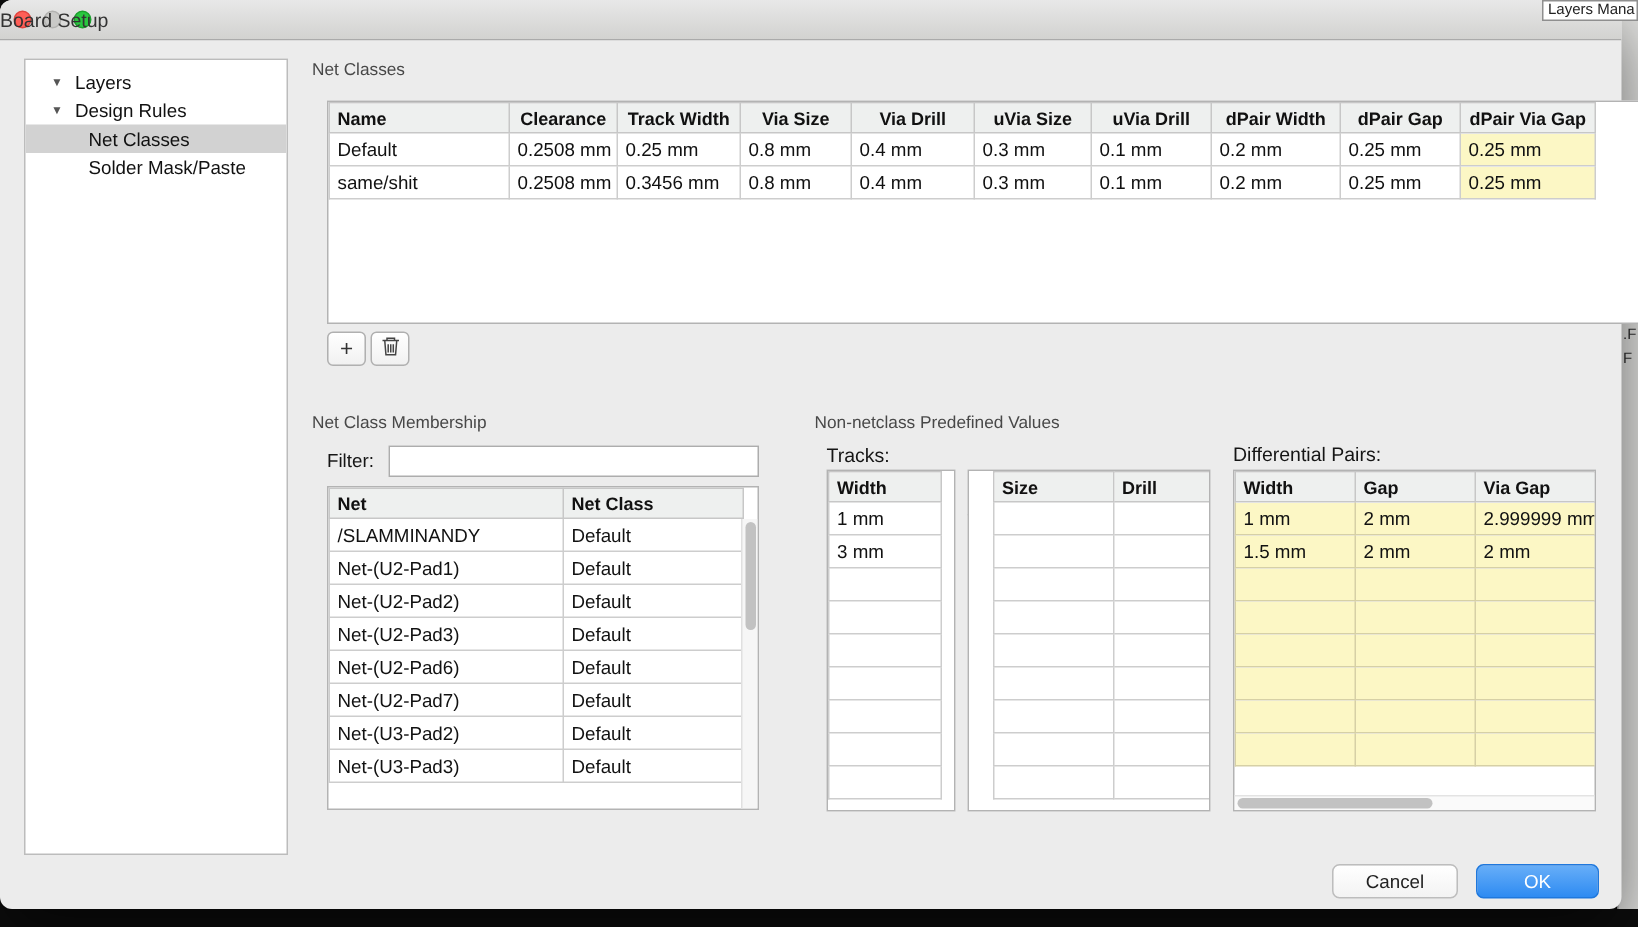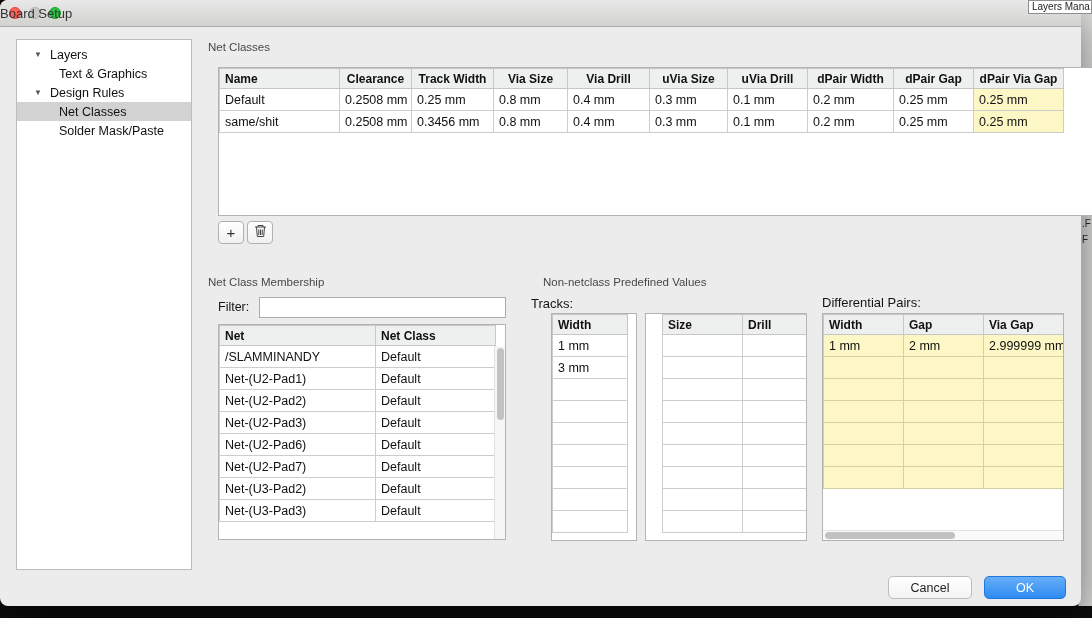--- a/index.html
+++ b/index.html
@@ -61,21 +61,21 @@
   .tree-item .tri { font-size:8px; color:#555; margin-left:17px; margin-right:7px; width:9px; }
   .tree-item.level1 { padding-left:42px; }
   .tree-item.selected { background:#d2d2d2; }
 
   
   .section-label { position:absolute; font-size:11.5px; color:#484848; }
   #lblNetClasses { left:208px; top:41px; }
   #lblMembership { left:208px; top:276px; }
   #lblPredef     { left:543px; top:276px; }
   .sub-label { position:absolute; font-size:13px; color:#151515; }
-  #lblTracks { left:531px; top:296px; }
+  #lblTracks { left:551px; top:296px; }
   #lblVias   { left:645px; top:296px;margin-top:44px; }
   #lblDiff   { left:822px; top:295px; }
 
   
   table { border-collapse:collapse; table-layout:fixed; font-size:12.5px; }
   th {
     background:#eef0ef; border:1px solid #c7c7c7; font-weight:bold;
     height:20px; font-size:12px; padding:0 5px; text-align:left;
     overflow:hidden; white-space:nowrap;
   }
@@ -177,23 +177,20 @@
       <span class="light green"></span>
     </div>
     <div class="title">Board Setup</div>
   </div>
 
   <div class="sidebar">
       <div class="tree-item level0">
         <span class="tri">▼</span>
         <span>Layers</span>
       </div>
-      <div class="tree-item level1">
-        <span>Text &amp; Graphics</span>
-      </div>
       <div class="tree-item level0">
         <span class="tri">▼</span>
         <span>Design Rules</span>
       </div>
       <div class="tree-item level1 selected">
         <span>Net Classes</span>
       </div>
       <div class="tree-item level1">
         <span>Solder Mask/Paste</span>
       </div>
@@ -408,20 +405,25 @@
             <th>Via Gap</th>
           </tr>
         </thead>
       <tbody>
           <tr>
             <td>1 mm</td>
             <td>2 mm</td>
             <td>2.999999 mm</td>
           </tr>
           <tr>
+            <td>1.5 mm</td>
+            <td>2 mm</td>
+            <td>2 mm</td>
+          </tr>
+          <tr>
             <td></td>
             <td></td>
             <td></td>
           </tr>
           <tr>
             <td></td>
             <td></td>
             <td></td>
           </tr>
           <tr>

